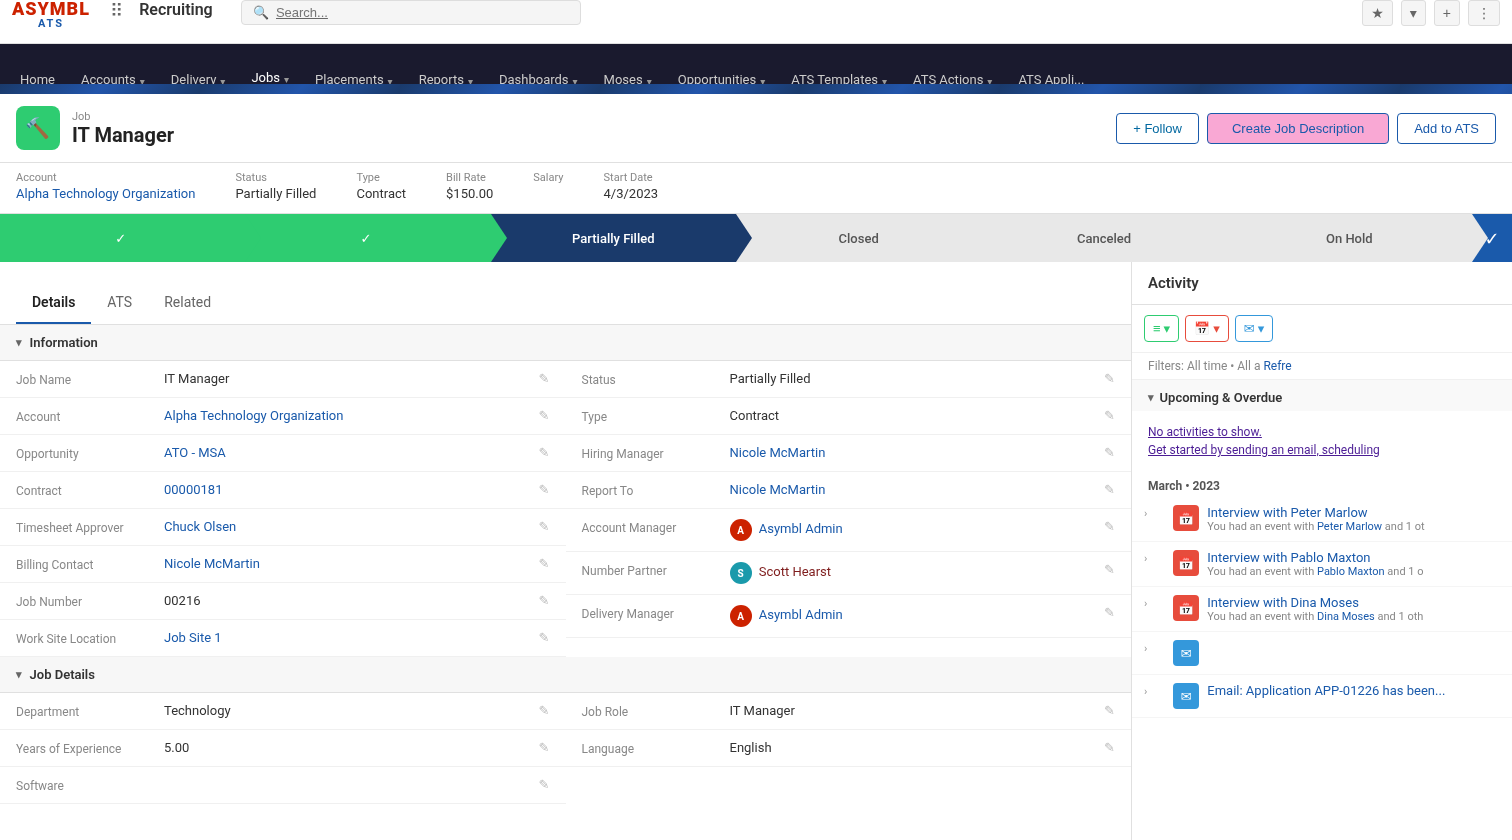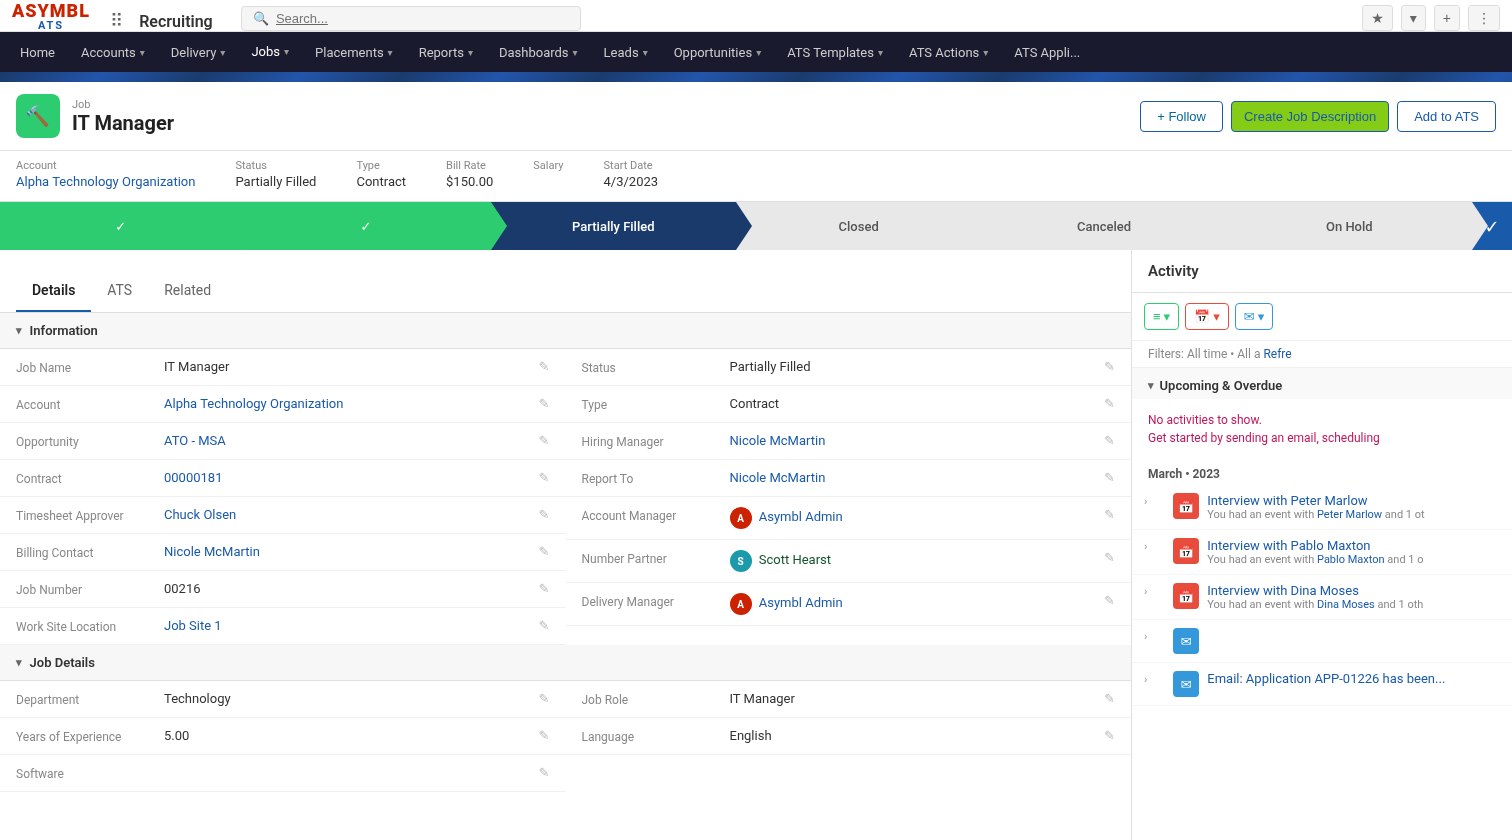--- a/index.html
+++ b/index.html
@@ -1,47 +1,47 @@
 <!DOCTYPE html>
 <html><head>
   <meta charset="utf-8">
   <style>
     * { box-sizing: border-box; margin: 0; padding: 0; }
     body { font-family: -apple-system, BlinkMacSystemFont, 'Segoe UI', Roboto, sans-serif; font-size: 13px; background: #f3f3f3; color: #333; overflow: hidden; width: 1512px; min-height: 840px; }
 
     
-    .top-bar { display: flex; align-items: flex-end; background: #fff; height: 32px; padding: 0 12px; border-bottom: 1px solid #e0e0e0; gap: 12px; }
+    .top-bar { display: flex; align-items: flex-start; background: #fff; height: 44px; padding: 0 12px; border-bottom: 1px solid #e0e0e0; gap: 12px; }
     .logo { display: flex; flex-direction: column; align-items: center; line-height: 1; margin-right: 8px; }
     .logo-asymbl { color: #cc2200; font-weight: 900; font-size: 18px; letter-spacing: 1px; }
     .logo-ats { color: #1a5aab; font-weight: 700; font-size: 11px; letter-spacing: 2px; }
     .grid-icon { color: #666; font-size: 18px; margin-right: 4px; cursor: pointer; }
     .app-name { font-size: 16px; font-weight: 600; color: #333; margin-right: 16px; }
     .search-bar { display: flex; align-items: center; background: #f5f5f5; border: 1px solid #ddd; border-radius: 4px; padding: 4px 12px; gap: 6px; width: 340px; }
     .search-bar input { border: none; background: transparent; outline: none; font-size: 13px; color: #666; width: 280px; text-decoration: underline; }
     .top-right { margin-left: auto; display: flex; align-items: center; gap: 8px; }
     .top-icon-btn { background: #f5f5f5; border: 1px solid #ddd; border-radius: 3px; padding: 4px 8px; cursor: pointer; font-size: 14px; color: #666; }
 
     
     .nav-bar { display: flex; align-items: center; background: #1a1a2e; height: 40px; padding: 0 8px; gap: 2px; overflow: hidden; }
-    .nav-item { color: #ccc; padding: 0 12px; height: 46px; display: flex; align-items: center; gap: 4px; cursor: pointer; font-size: 13px; white-space: nowrap; }
+    .nav-item { color: #ccc; padding: 0 12px; height: 46px; display: flex; align-items: flex-end; gap: 4px; cursor: pointer; font-size: 13px; white-space: nowrap; }
     .nav-item.active { color: #fff; border-bottom: 2px solid #cc2200; }
     .nav-arrow { font-size: 10px; color: #999; }
 
     
     .blue-band { height: 10px; background: linear-gradient(135deg, #1a3a6b 0%, #2255aa 50%, #1a3a6b 100%); background-size: 200px 10px; }
 
     
     .page-header { background: #fff; padding: 12px 16px; border-bottom: 1px solid #e0e0e0; display: flex; align-items: center; gap: 12px; }
     .job-icon { background: #2ecc71; border-radius: 8px; width: 44px; height: 44px; display: flex; align-items: center; justify-content: center; color: #fff; font-size: 20px; }
     .page-header-info { flex: 1; }
     .page-header-label { font-size: 11px; color: #888; }
     .page-header-title { font-size: 20px; font-weight: 700; color: #222; }
     .page-header-actions { display: flex; gap: 8px; margin-left: auto; }
     .btn-follow { background: #fff; border: 1px solid #1a5aab; color: #0369a1; border-radius: 4px; padding: 7px 16px; cursor: pointer; font-size: 13px; display: flex; align-items: center; gap: 4px; }
-    .btn-create-jd { background: #84cc16; border: 1px solid #1a5aab; color: #1a5aab; border-radius: 4px; padding: 7px 12px; cursor: pointer; font-size: 13px; }
+    .btn-create-jd { background: #f9a8d4; border: 1px solid #1a5aab; color: #1a5aab; border-radius: 4px; padding: 7px 24px; cursor: pointer; font-size: 13px; }
     .btn-add-ats { background: #fff; border: 1px solid #1a5aab; color: #1a5aab; border-radius: 4px; padding: 7px 16px; cursor: pointer; font-size: 13px; }
 
     
     .meta-row { background: #fff; padding: 8px 16px 12px; display: flex; gap: 40px; border-bottom: 1px solid #e0e0e0; }
     .meta-item { display: flex; flex-direction: column; gap: 2px; }
     .meta-label { font-size: 11px; color: #888; }
     .meta-value { font-size: 13px; color: #333; }
     .meta-link { color: #1a5aab; text-decoration: none; }
 
     
@@ -87,21 +87,21 @@
     .activity-btn { background: #fff; border: 1px solid #ddd; border-radius: 4px; padding: 5px 8px; cursor: pointer; font-size: 13px; display: flex; align-items: center; gap: 3px; }
     .activity-btn.green { color: #2ecc71; border-color: #2ecc71; }
     .activity-btn.red { color: #e74c3c; border-color: #e74c3c; }
     .activity-btn.blue { color: #3498db; border-color: #3498db; }
     .filters-line { padding: 6px 16px; font-size: 12px; color: #888; border-bottom: 1px solid #f0f0f0; }
     .refresh-link { color: #1a5aab; cursor: pointer; }
 
     
     .activity-section-header { display: flex; align-items: center; gap: 6px; padding: 10px 16px 6px; font-size: 13px; font-weight: 600; color: #333; background: #f9f9f9; }
     .activity-section-toggle { color: #666; font-size: 11px; }
-    .activity-empty { padding: 12px 16px; font-size: 12px; color: #be185d; line-height: 1.5; }
+    .activity-empty { padding: 12px 16px; font-size: 12px; color: #4c1d95; line-height: 1.5; text-decoration: underline; }
 
     .activity-month { padding: 8px 16px 4px; font-size: 12px; font-weight: 700; color: #555; }
     .activity-item { display: flex; align-items: flex-start; padding: 8px 12px; border-bottom: 1px solid #f5f5f5; gap: 8px; }
     .activity-expand { color: #999; font-size: 11px; cursor: pointer; padding-top: 2px; }
     .activity-icon-cal { background: #e74c3c; border-radius: 4px; width: 26px; height: 26px; display: flex; align-items: center; justify-content: center; color: #fff; font-size: 13px; flex-shrink: 0; }
     .activity-icon-mail { background: #3498db; border-radius: 4px; width: 26px; height: 26px; display: flex; align-items: center; justify-content: center; color: #fff; font-size: 13px; flex-shrink: 0; }
     .activity-content { flex: 1; overflow: hidden; }
     .activity-title { color: #1a5aab; font-size: 13px; cursor: pointer; white-space: nowrap; overflow: hidden; text-overflow: ellipsis; }
     .activity-sub { font-size: 11px; color: #888; white-space: nowrap; overflow: hidden; text-overflow: ellipsis; }
     .activity-sub .person-link { color: #1a5aab; }
@@ -157,21 +157,21 @@
     </div>
   <div class="nav-item">
       <span>Reports</span>
       <span class="nav-arrow">▾</span>
     </div>
   <div class="nav-item">
       <span>Dashboards</span>
       <span class="nav-arrow">▾</span>
     </div>
   <div class="nav-item">
-      <span>Leads</span>
+      <span>Moses</span>
       <span class="nav-arrow">▾</span>
     </div>
   <div class="nav-item">
       <span>Opportunities</span>
       <span class="nav-arrow">▾</span>
     </div>
   <div class="nav-item">
       <span>ATS Templates</span>
       <span class="nav-arrow">▾</span>
     </div>
@@ -334,21 +334,21 @@
             <span class="field-value">
               <span class="avatar">A</span>
               <a class="link" style="color:#1a5aab;text-decoration:none;">Asymbl Admin</a>
             </span>
             <span class="field-edit">✎</span>
           </div>
           <div class="field-row">
             <span class="field-label">Number Partner</span>
             <span class="field-value">
               <span class="avatar teal">S</span>
-              <a class="link" style="color:#14532d;text-decoration:none;">Scott Hearst</a>
+              <a class="link" style="color:#7f1d1d;text-decoration:none;">Scott Hearst</a>
             </span>
             <span class="field-edit">✎</span>
           </div>
           <div class="field-row">
             <span class="field-label">Delivery Manager</span>
             <span class="field-value">
               <span class="avatar">A</span>
               <a class="link" style="color:#1a5aab;text-decoration:none;">Asymbl Admin</a>
             </span>
             <span class="field-edit">✎</span>

